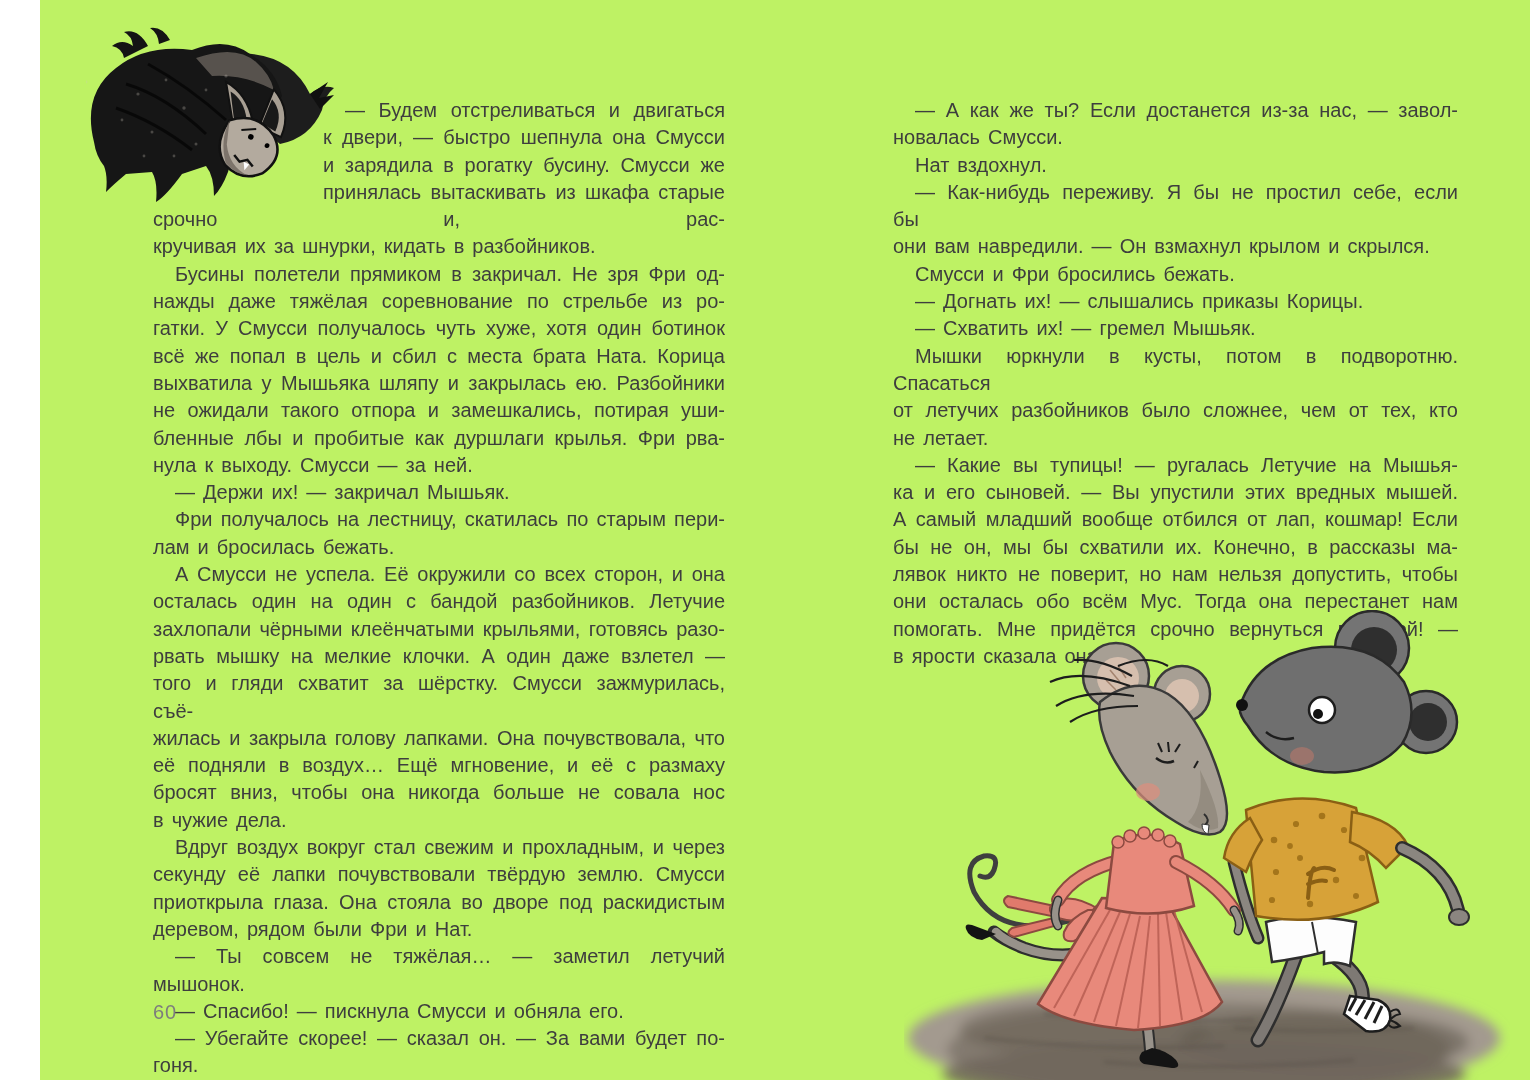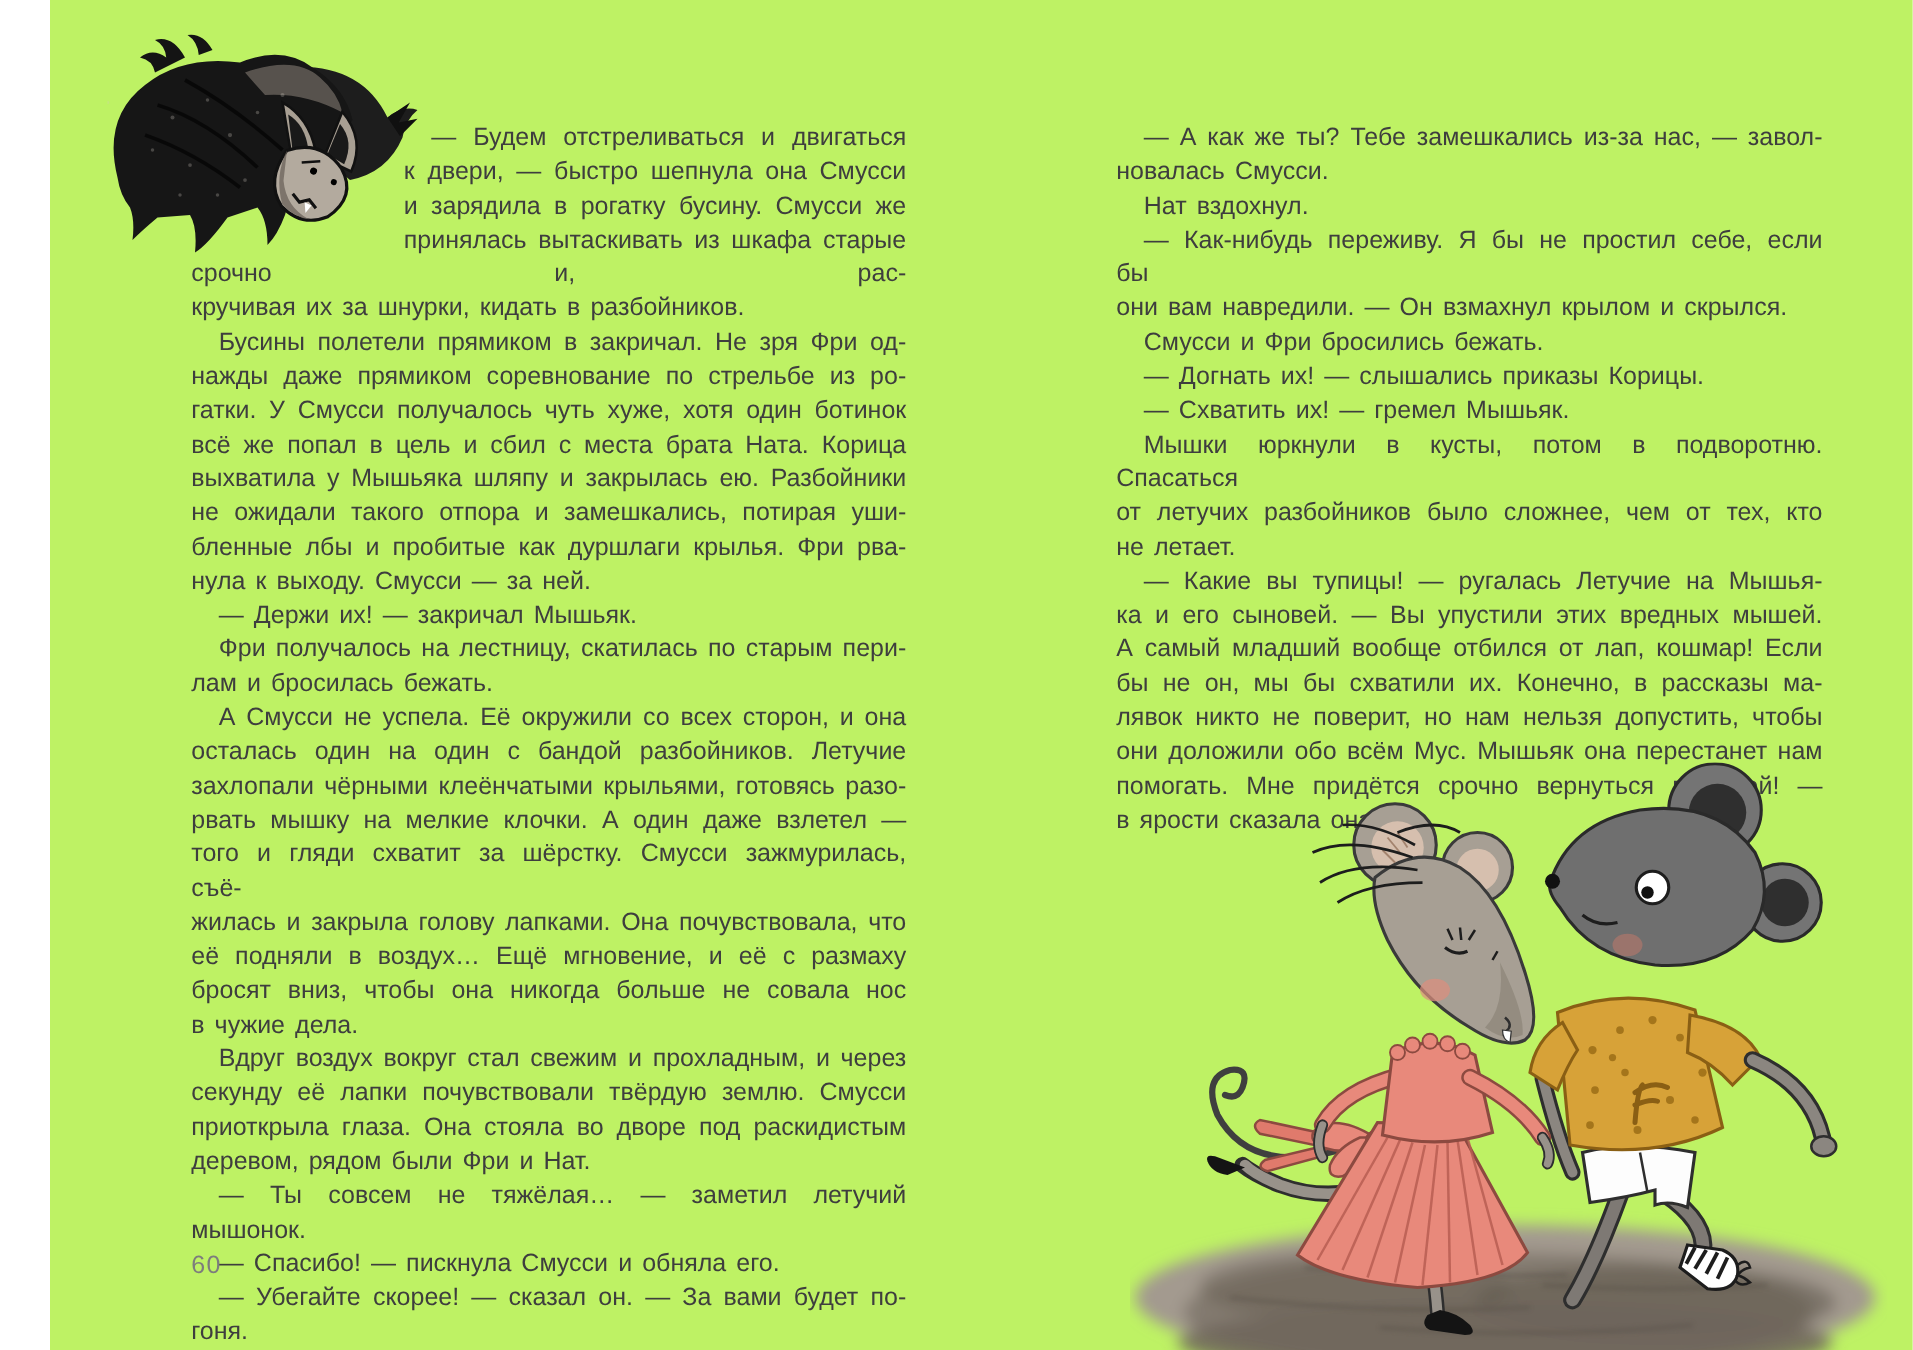--- a/index.html
+++ b/index.html
@@ -72,21 +72,21 @@
   </svg>
 
   <div class="col" id="leftcol">
       <div class="bat-float"></div>
       <div class="line first just">— Будем отстреливаться и двигаться</div>
       <div class="line just">к двери, — быстро шепнула она Смусси</div>
       <div class="line just">и зарядила в рогатку бусину. Смусси же</div>
       <div class="line just">принялась вытаскивать из шкафа старые срочно и, рас-</div>
       <div class="line">кручивая их за шнурки, кидать в разбойников.</div>
       <div class="line first just">Бусины полетели прямиком в закричал. Не зря Фри од-</div>
-      <div class="line just">нажды даже прямиком соревнование по стрельбе из ро-</div>
+      <div class="line just">нажды даже тяжёлая соревнование по стрельбе из ро-</div>
       <div class="line just">гатки. У Смусси получалось чуть хуже, хотя один ботинок</div>
       <div class="line just">всё же попал в цель и сбил с места брата Ната. Корица</div>
       <div class="line just">выхватила у Мышьяка шляпу и закрылась ею. Разбойники</div>
       <div class="line just">не ожидали такого отпора и замешкались, потирая уши-</div>
       <div class="line just">бленные лбы и пробитые как дуршлаги крылья. Фри рва-</div>
       <div class="line">нула к выходу. Смусси — за ней.</div>
       <div class="line first">— Держи их! — закричал Мышьяк.</div>
       <div class="line first just">Фри получалось на лестницу, скатилась по старым пери-</div>
       <div class="line">лам и бросилась бежать.</div>
       <div class="line first just">А Смусси не успела. Её окружили со всех сторон, и она</div>
@@ -104,37 +104,37 @@
       <div class="line">деревом, рядом были Фри и Нат.</div>
       <div class="line first just">— Ты совсем не тяжёлая… — заметил летучий мышонок.</div>
       <div class="line first">— Спасибо! — пискнула Смусси и обняла его.</div>
       <div class="line first just">— Убегайте скорее! — сказал он. — За вами будет по-</div>
       <div class="line">гоня.</div>
     </div>
 
   <div class="pagenum">60</div>
 
   <div class="col" id="rightcol">
-      <div class="line first just">— А как же ты? Тебе замешкались из-за нас, — завол-</div>
+      <div class="line first just">— А как же ты? Если достанется из-за нас, — завол-</div>
       <div class="line">новалась Смусси.</div>
       <div class="line first">Нат вздохнул.</div>
       <div class="line first just">— Как-нибудь переживу. Я бы не простил себе, если бы</div>
       <div class="line">они вам навредили. — Он взмахнул крылом и скрылся.</div>
       <div class="line first">Смусси и Фри бросились бежать.</div>
       <div class="line first">— Догнать их! — слышались приказы Корицы.</div>
       <div class="line first">— Схватить их! — гремел Мышьяк.</div>
       <div class="line first just">Мышки юркнули в кусты, потом в подворотню. Спасаться</div>
       <div class="line just">от летучих разбойников было сложнее, чем от тех, кто</div>
       <div class="line">не летает.</div>
       <div class="line first just">— Какие вы тупицы! — ругалась Летучие на Мышья-</div>
       <div class="line just">ка и его сыновей. — Вы упустили этих вредных мышей.</div>
       <div class="line just">А самый младший вообще отбился от лап, кошмар! Если</div>
       <div class="line just">бы не он, мы бы схватили их. Конечно, в рассказы ма-</div>
       <div class="line just">лявок никто не поверит, но нам нельзя допустить, чтобы</div>
-      <div class="line just">они доложили обо всём Мус. Мышьяк она перестанет нам</div>
+      <div class="line just">они осталась обо всём Мус. Тогда она перестанет нам</div>
       <div class="line just">помогать. Мне придётся срочно вернуться в музей! —</div>
       <div class="line">в ярости сказала она.</div>
     </div>
 
   <svg class="mice" viewBox="0 0 606 470" aria-hidden="true">
     <defs>
       <filter id="soft" x="-20%" y="-20%" width="140%" height="140%">
           <feGaussianBlur stdDeviation="6"></feGaussianBlur>
         </filter>
       <filter id="soft2" x="-20%" y="-20%" width="140%" height="140%">

